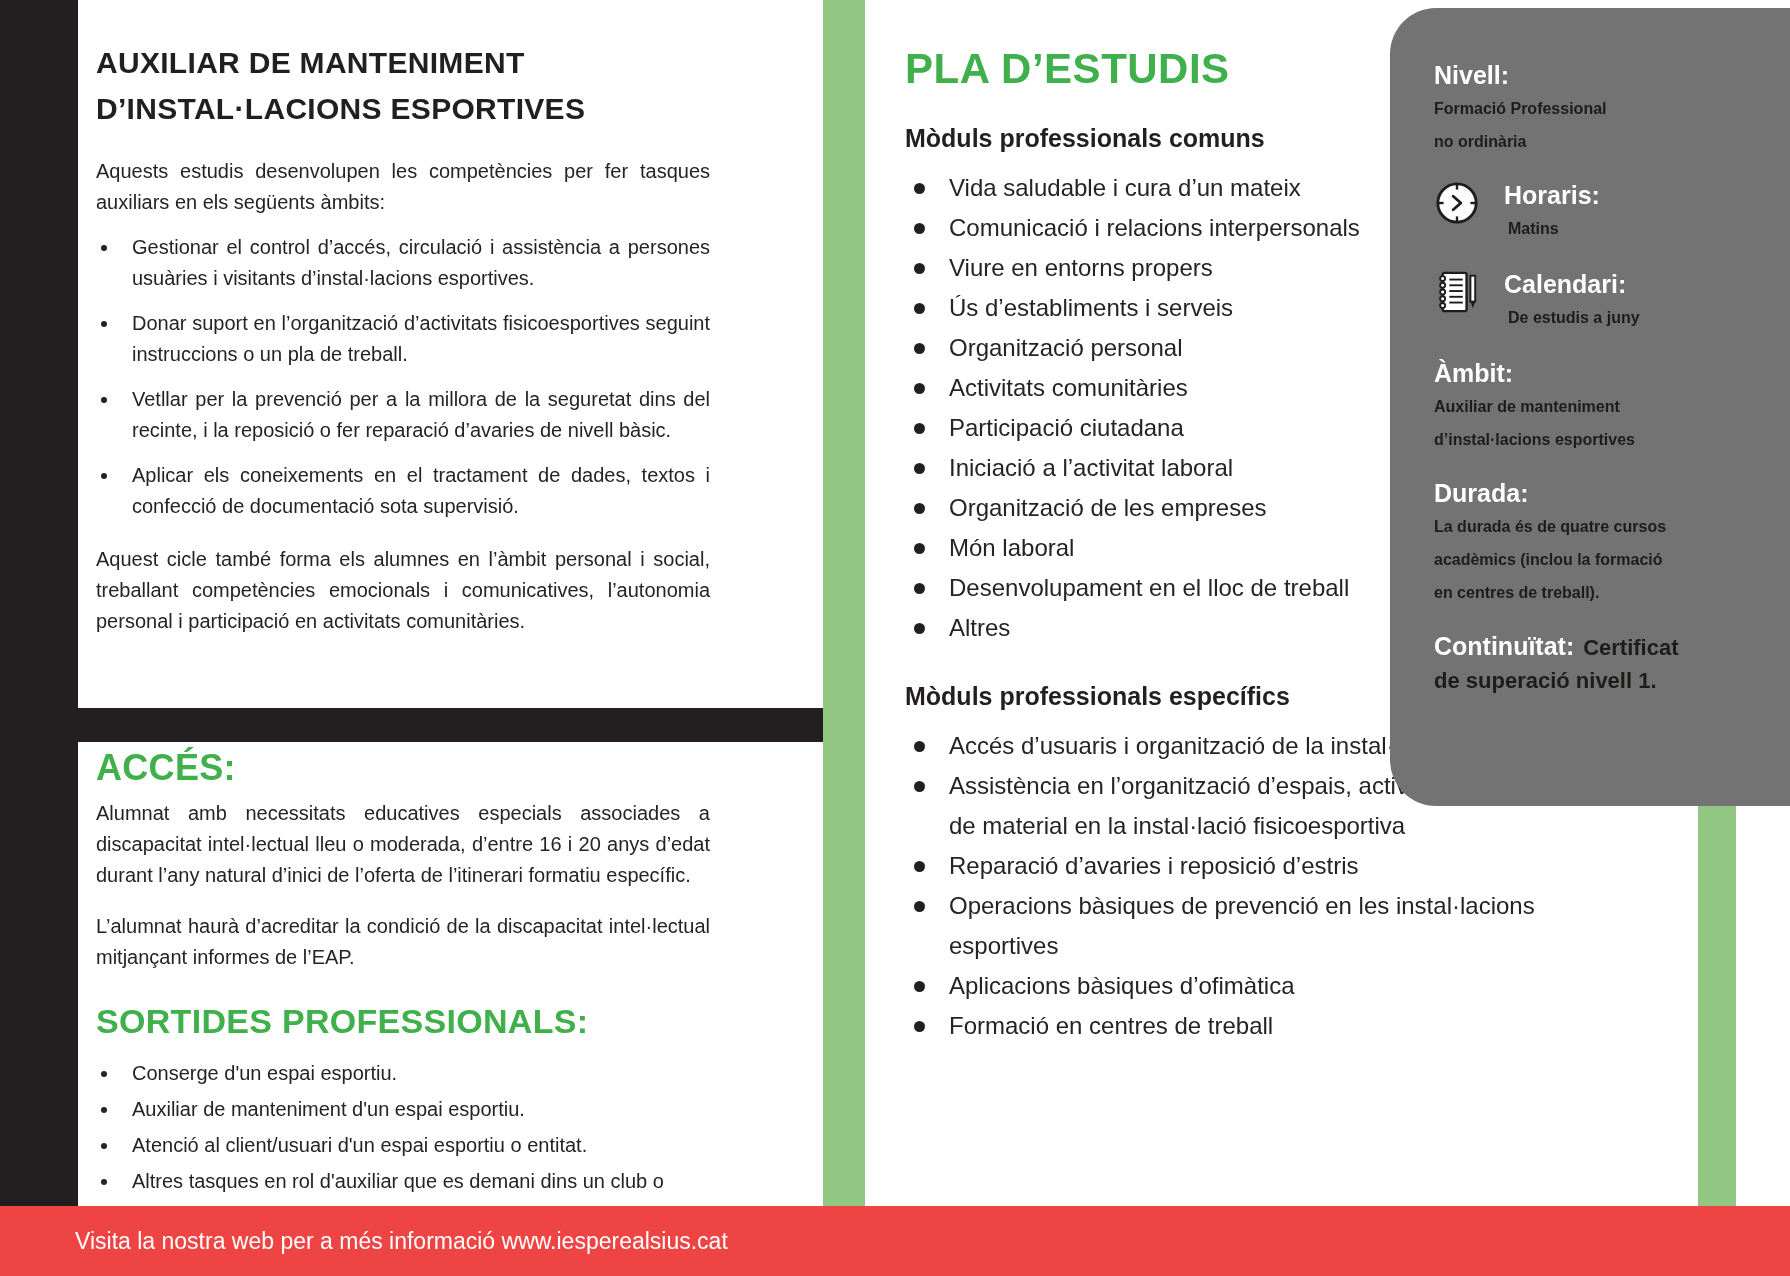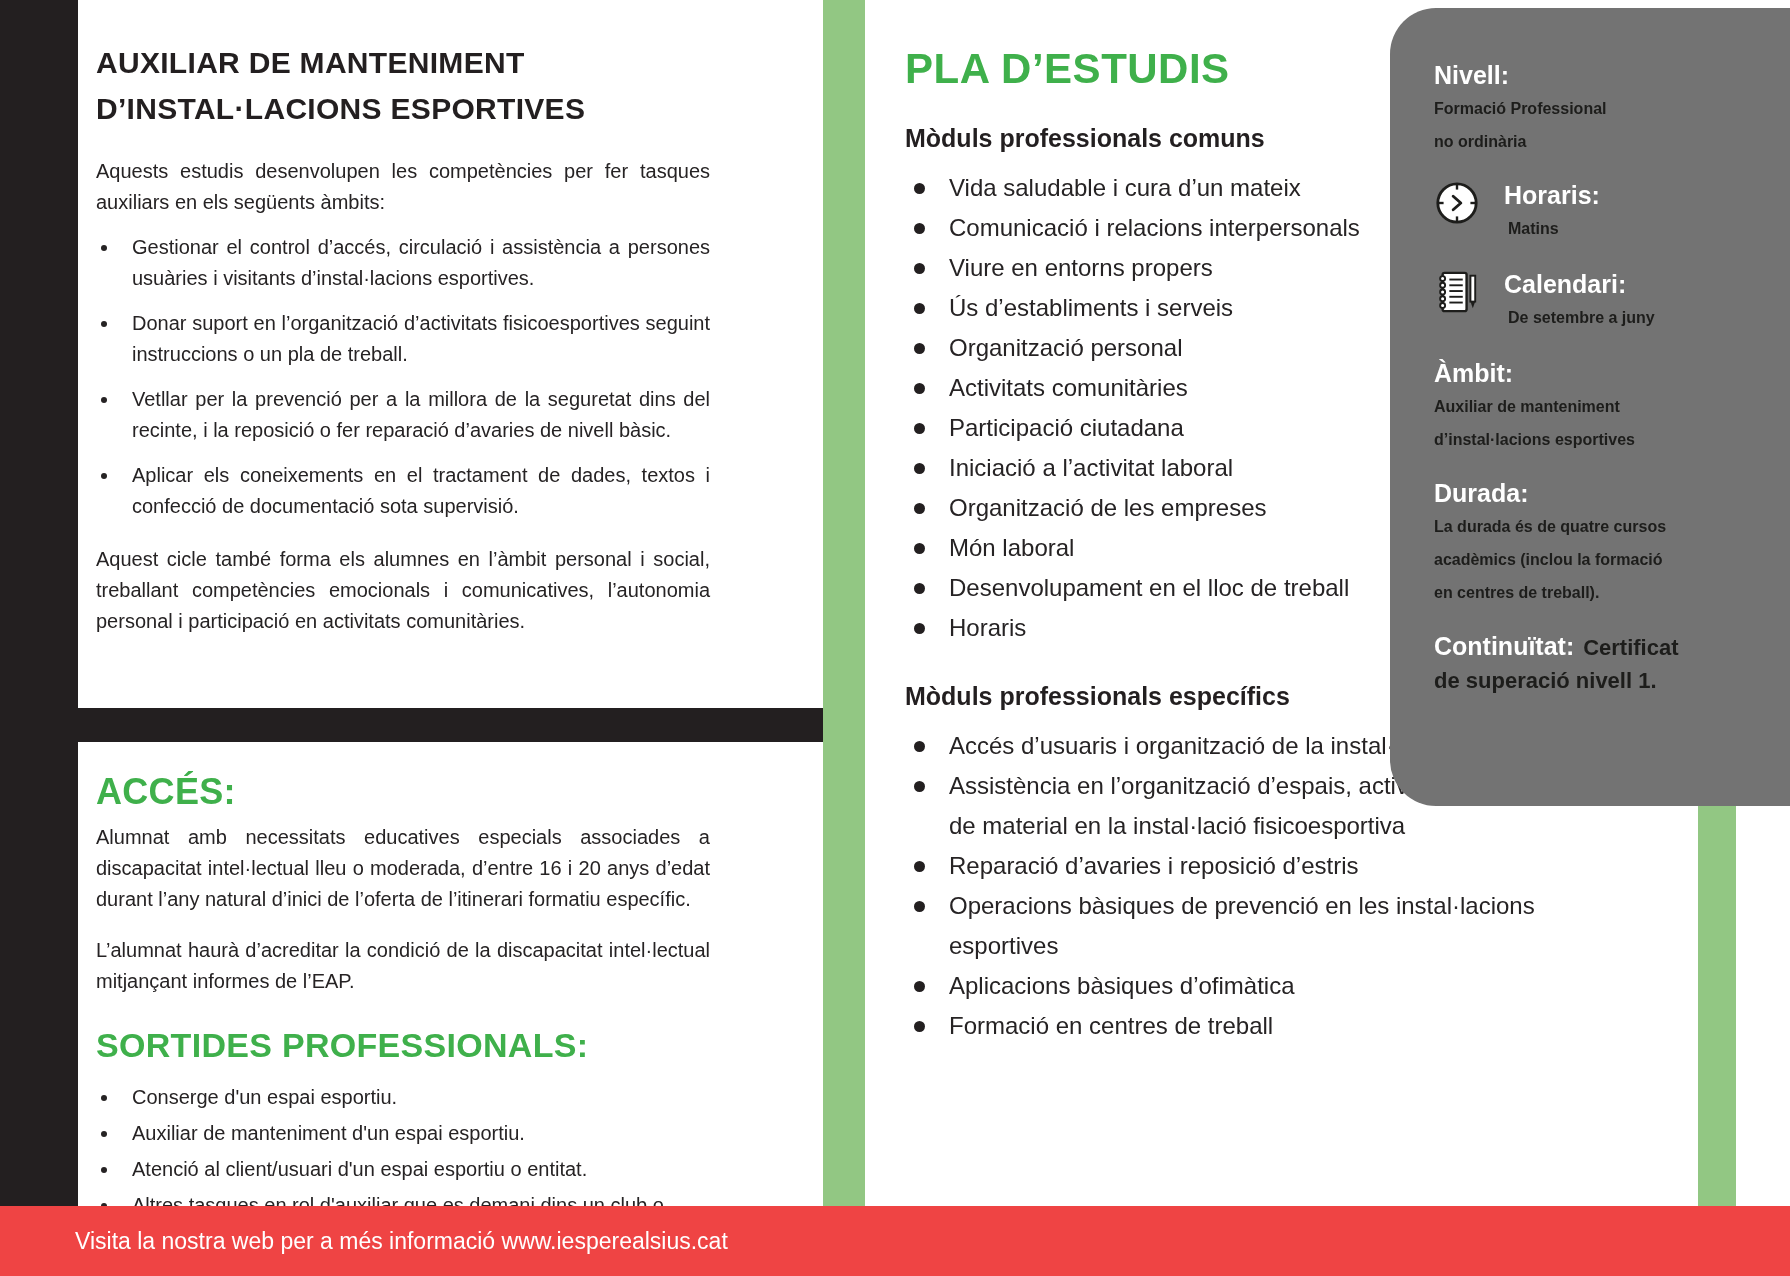--- a/index.html
+++ b/index.html
@@ -21,21 +21,21 @@
   .tl{display:block;}
   .body-text{font-size:20px;line-height:31px;text-align:justify;color:#262324;margin:0;}
   .col-left-top .intro{margin-top:24px;}
   ul.dash-list{list-style:none;margin:14px 0 0 0;padding:0;}
   ul.dash-list li{position:relative;padding-left:36px;margin-bottom:14px;
                   font-size:20px;line-height:31px;text-align:justify;}
   ul.dash-list li::before{content:"";position:absolute;left:5px;top:13px;width:6px;height:6px;
                   border-radius:50%;background:#262324;}
   .closing{margin-top:22px;}
 
-  .col-left-bottom{position:absolute;left:96px;top:772px;width:614px;}
+  .col-left-bottom{position:absolute;left:96px;top:748px;width:614px;}
   .green-h{margin:0;color:#3fb04b;font-size:36px;line-height:40px;letter-spacing:.3px;}
   .col-left-bottom .p1{margin-top:10px;}
   .col-left-bottom .p2{margin-top:20px;}
   .col-left-bottom .sortides-h{margin-top:28px;font-size:34px;}
   ul.out-list{list-style:none;margin:16px 0 0 0;padding:0;}
   ul.out-list li{position:relative;padding-left:36px;margin-bottom:3px;
                  font-size:20px;line-height:33px;white-space:pre-line;}
   ul.out-list li::before{content:"";position:absolute;left:5px;top:14px;width:6px;height:6px;
                  border-radius:50%;background:#262324;}
 
@@ -112,21 +112,21 @@
         <li>Comunicació i relacions interpersonals</li>
         <li>Viure en entorns propers</li>
         <li>Ús d’establiments i serveis</li>
         <li>Organització personal</li>
         <li>Activitats comunitàries</li>
         <li>Participació ciutadana</li>
         <li>Iniciació a l’activitat laboral</li>
         <li>Organització de les empreses</li>
         <li>Món laboral</li>
         <li>Desenvolupament en el lloc de treball</li>
-        <li>Horaris</li>
+        <li>Altres</li>
       </ul>
     <h3 class="especifics">Mòduls professionals específics</h3>
     <ul class="dot-list">
         <li>Accés d’usuaris i organització de la instal·lació fisicoesportiva</li>
         <li>Assistència en l’organització d’espais, activitats i repartiment
 de material en la instal·lació fisicoesportiva</li>
         <li>Reparació d’avaries i reposició d’estris</li>
         <li>Operacions bàsiques de prevenció en les instal·lacions esportives</li>
         <li>Aplicacions bàsiques d’ofimàtica</li>
         <li>Formació en centres de treball</li>
@@ -170,21 +170,21 @@
           <line x1="16" y1="17" x2="30" y2="17" stroke="#1d1d1b" stroke-width="2"></line>
           <line x1="16" y1="23" x2="30" y2="23" stroke="#1d1d1b" stroke-width="2"></line>
           <line x1="16" y1="29" x2="30" y2="29" stroke="#1d1d1b" stroke-width="2"></line>
           <line x1="16" y1="35" x2="30" y2="35" stroke="#1d1d1b" stroke-width="2"></line>
           <rect x="38" y="7" width="5" height="27" fill="#ffffff" stroke="#1d1d1b" stroke-width="2"></rect>
           <path d="M38 34 L43 34 L40.5 41 Z" fill="#1d1d1b"></path>
         </svg>
       </span>
       <div>
         <p class="lbl">Calendari:</p>
-        <p class="val">De setembre a juny</p>
+        <p class="val">De estudis a juny</p>
       </div>
     </div>
 
     <div class="panel-block">
       <p class="lbl">Àmbit:</p>
       <p class="val pre">Auxiliar de manteniment
 d’instal·lacions esportives</p>
     </div>
 
     <div class="panel-block">

